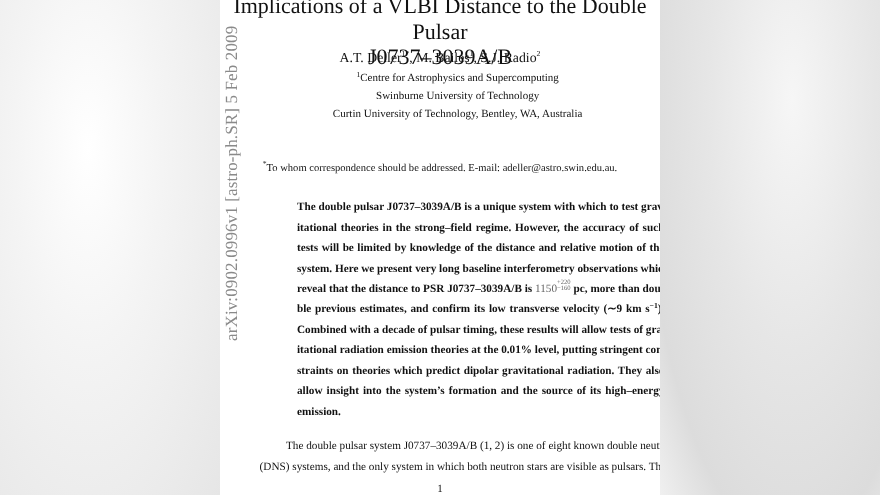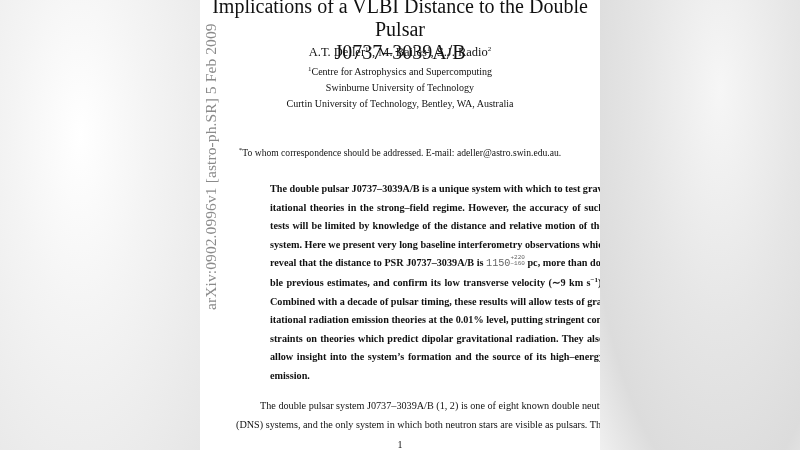--- a/index.html
+++ b/index.html
@@ -29,35 +29,35 @@
     .title {
       position: absolute; left: 0; width: 400px; top: -5px;
       text-align: center; font-size: 20px; line-height: 23px; color: #111;
     }
     .authors {
       position: absolute; left: 0; width: 400px; top: 45px;
       text-align: center; font-size: 12.5px;
     }
     .affil {
       position: absolute; left: 0; width: 400px; top: 64px;
-      text-align: center; font-size: 10px; line-height: 16px;
+      text-align: center; font-size: 10px; line-height: 16px; padding-left: 16px;
     }
     sup { font-size: 7px; vertical-align: super; line-height: 0; }
     .corresp {
       position: absolute; left: 0; width: 400px; top: 147px;
       text-align: center; font-size: 9.6px;
     }
     .abstract {
       position: absolute; left: 70px; width: 334px; top: 180px;
       font-weight: bold; font-size: 10.2px; line-height: 18.6px;
       text-align: justify;
     }
     .abstract .line { display: block; white-space: nowrap; text-align-last: justify; }
     .abstract .last { text-align-last: left; }
-    .dist { font-weight: normal; color: #666; font-family: Liberation Mono, monospace; }
+    .dist { font-weight: normal; color: #666; }
     .dist .pm { display: inline-block; font-size: 6px; line-height: 6px; vertical-align: 1px; text-align: left; }
     .body-text {
       position: absolute; left: 36px; width: 400px; top: 396px;
       font-size: 10.2px; line-height: 19px; white-space: nowrap;
     }
     .body-text .indent { padding-left: 24px; }
     .page-number {
       position: absolute; left: 0; width: 400px; top: 439px;
       text-align: center; font-size: 10px;
     }

